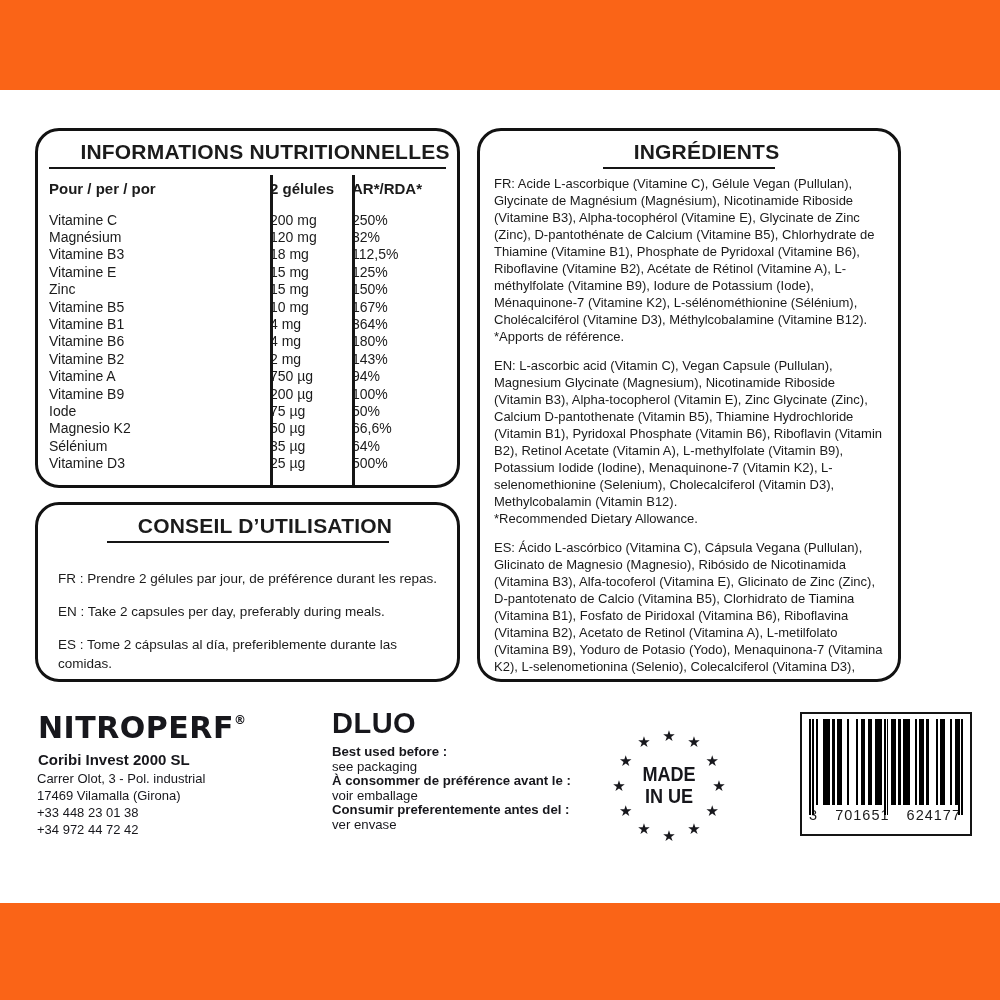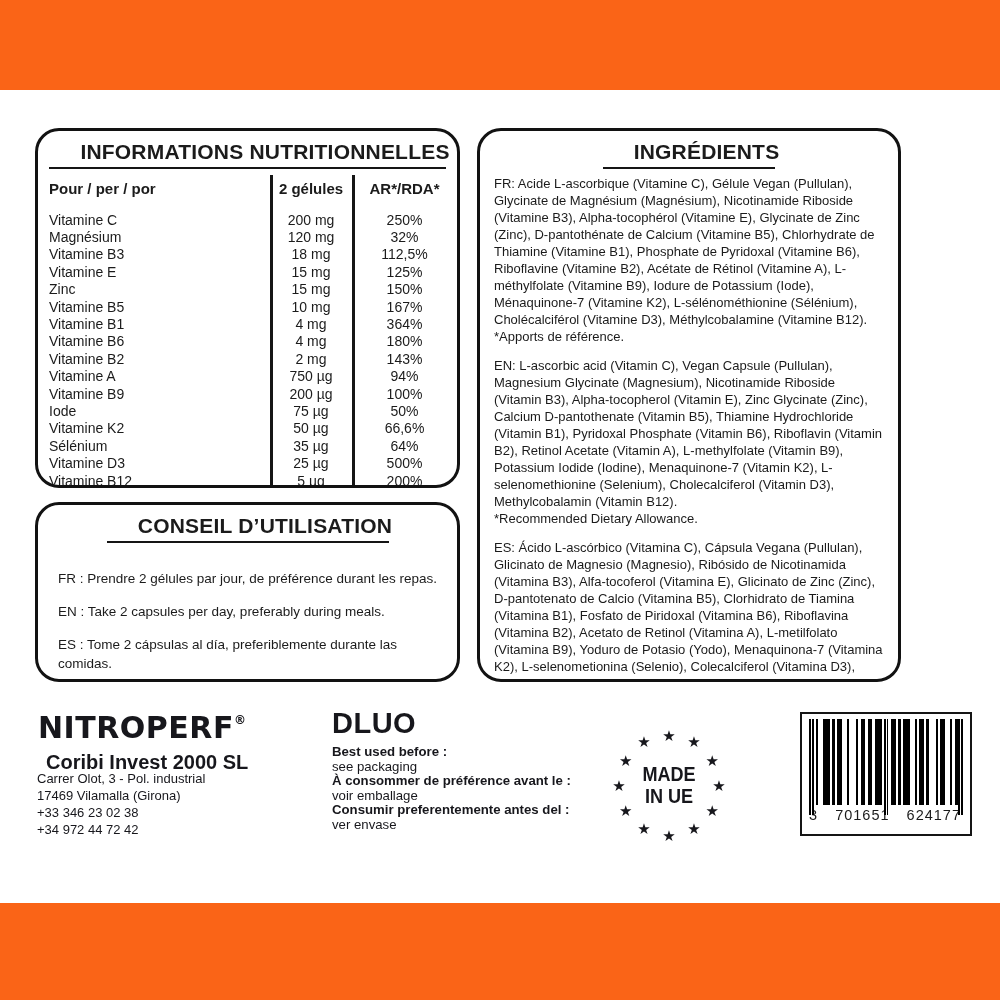--- a/index.html
+++ b/index.html
@@ -21,38 +21,38 @@
   #nutrition-panel .title-rule{margin:2px 11px 0;}
   #usage-panel .title-rule{margin:2px auto 0;width:282px;}
   #ingredients-panel .title-rule{margin:2px auto 0;width:172px;}
 
   
   .table-wrap{position:absolute;left:0;right:0;top:44px;bottom:0;}
   .vline{position:absolute;top:0;bottom:0;width:2.5px;background:#151515;}
   .v1{left:232px;} .v2{left:314px;}
   .nrow{display:grid;grid-template-columns:232px 82px 1fr;align-items:center;height:17.4px;font-size:14px;}
   .nrow .c0{text-align:left;padding-left:11px;}
-  .nrow .c1,.nrow .c2{text-align:center;}
+  .nrow .c1,.nrow .c2{text-align:left;}
   .nheader{font-weight:bold;font-size:15px;height:26px;margin-bottom:10px;}
 
   
   .usage-lines{padding:26px 14px 0 20px;font-size:13.5px;line-height:19px;}
   .usage-line{margin-bottom:14px;}
   .usage-label{font-weight:normal;}
 
   
   .ing-body{padding:6px 14px 0 14px;font-size:13px;line-height:17px;}
   .ing-para{margin:0 0 12px 0;}
   .ing-label{font-weight:normal;}
   .ing-note{display:block;}
 
   
   #brand{position:absolute;left:38px;top:710px;font-family:"DejaVu Sans",sans-serif;font-weight:bold;font-size:30px;letter-spacing:.5px;color:#17171c;}
   #brand .reg{font-size:12px;vertical-align:14px;letter-spacing:0;}
-  #company{position:absolute;left:38px;top:751px;font-weight:bold;font-size:20px;color:#17171c;margin-left:8px;}
+  #company{position:absolute;left:38px;top:751px;font-weight:bold;font-size:15px;color:#17171c;}
   #address{position:absolute;left:37px;top:771px;font-size:13px;line-height:16.9px;color:#17171c;}
 
   #dluo{position:absolute;left:332px;top:707px;color:#17171c;}
   #dluo-title{font-weight:bold;font-size:29px;letter-spacing:.5px;}
   .dluo-lines{margin-top:5px;font-size:13.2px;line-height:14.6px;}
   .dluo-label{font-weight:bold;}
 
   #stamp{position:absolute;left:610px;top:726px;width:118px;height:118px;color:#17171c;}
   .stamp-star{position:absolute;left:50%;top:50%;font-size:15px;line-height:15px;
     transform:translate(-50%,-50%) rotate(var(--a)) translateY(-50px) rotate(calc(-1 * var(--a)));}
@@ -156,42 +156,37 @@
             <span class="c2">100%</span>
           </div>
 
           <div class="nrow">
             <span class="c0">Iode</span>
             <span class="c1">75 µg</span>
             <span class="c2">50%</span>
           </div>
 
           <div class="nrow">
-            <span class="c0">Vitamine K2</span>
+            <span class="c0">Magnesio K2</span>
             <span class="c1">50 µg</span>
             <span class="c2">66,6%</span>
           </div>
 
           <div class="nrow">
             <span class="c0">Sélénium</span>
             <span class="c1">35 µg</span>
             <span class="c2">64%</span>
           </div>
 
           <div class="nrow">
             <span class="c0">Vitamine D3</span>
             <span class="c1">25 µg</span>
             <span class="c2">500%</span>
           </div>
 
-          <div class="nrow">
-            <span class="c0">Vitamine B12</span>
-            <span class="c1">5 µg</span>
-            <span class="c2">200%</span>
-          </div>
         </div>
     </div>
   </div>
 
   <div class="panel" id="usage-panel">
     <div class="panel-title">CONSEIL D’UTILISATION</div>
     <div class="title-rule"></div>
     <div class="usage-lines">
 
         <div class="usage-line"><span class="usage-label">FR :</span> <span>Prendre 2 gélules par jour, de préférence durant les repas.</span></div>
@@ -216,21 +211,21 @@
   </div>
 
   <div id="brand"><span>NITROPERF</span><span class="reg">®</span></div>
   <div id="company">Coribi Invest 2000 SL</div>
   <div id="address">
 
       <div>Carrer Olot, 3 - Pol. industrial</div>
 
       <div>17469 Vilamalla (Girona)</div>
 
-      <div>+33 346 23 02 38</div>
+      <div>+33 448 23 01 38</div>
 
       <div>+34 972 44 72 42</div>
     </div>
 
   <div id="dluo">
     <div id="dluo-title">DLUO</div>
     <div class="dluo-lines">
 
         <div>
           <div class="dluo-label">Best used before :</div>

